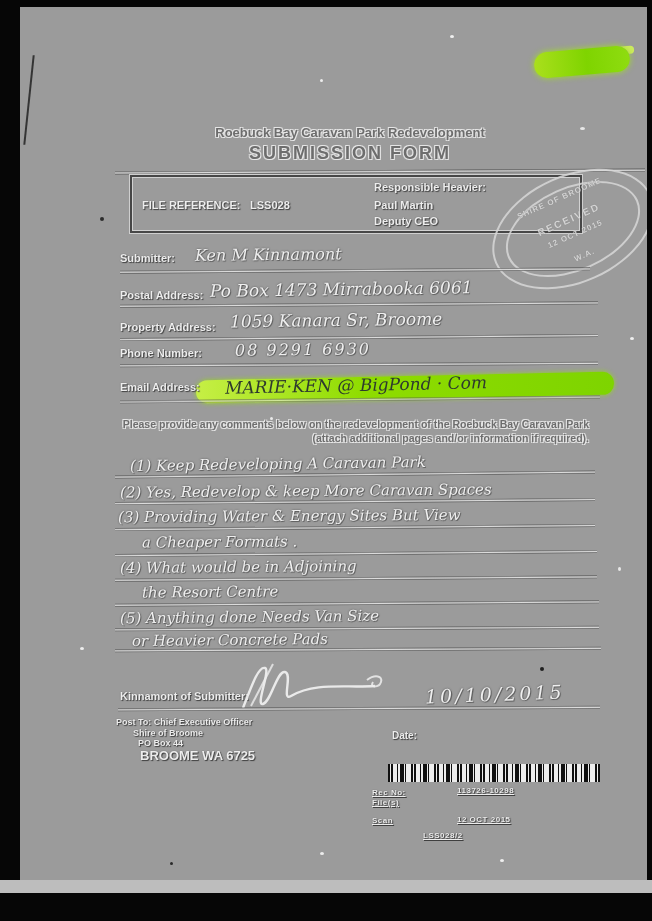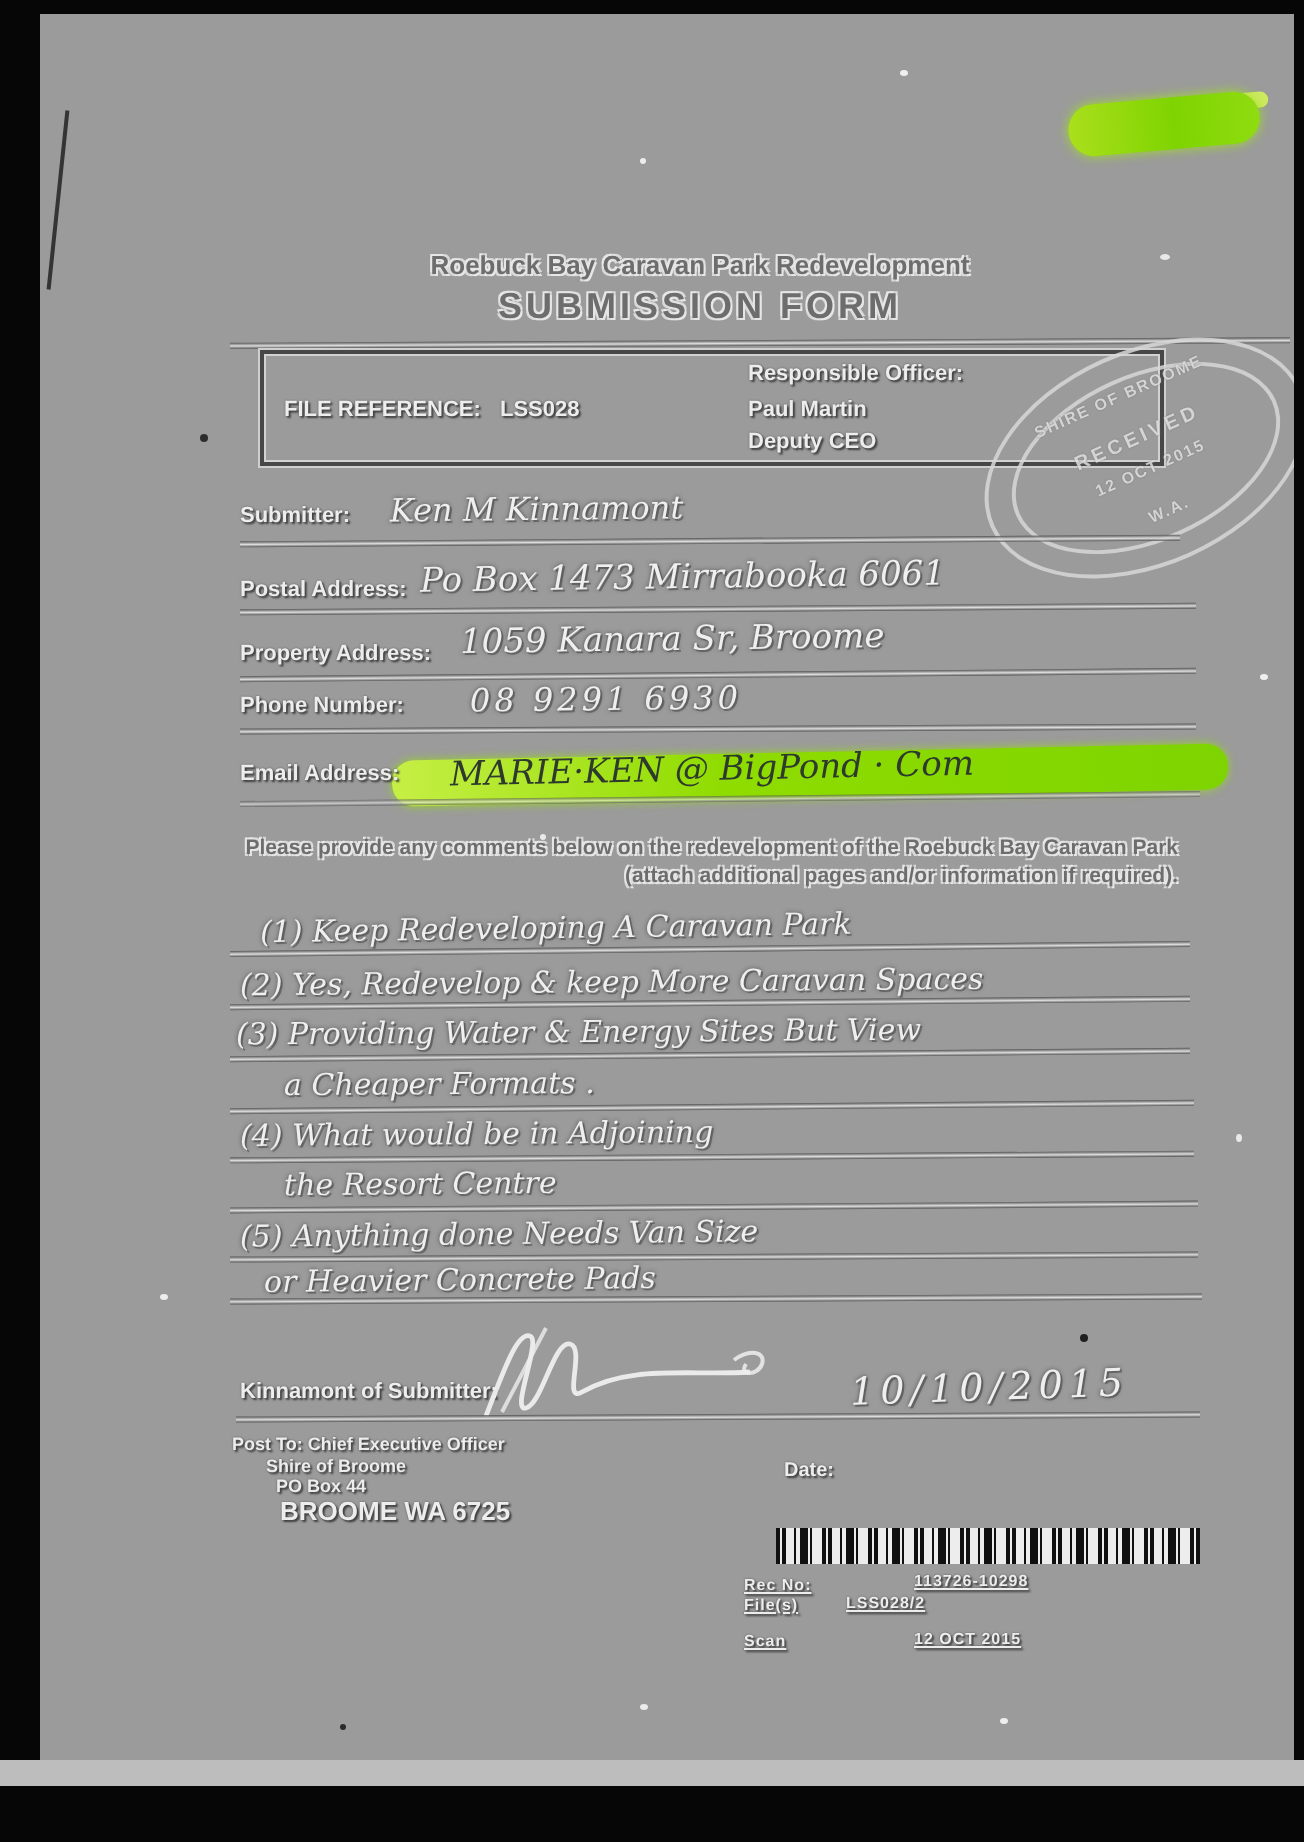--- a/index.html
+++ b/index.html
@@ -42,21 +42,21 @@
     <div class="crease"></div>
 
     <div class="abs emboss-dark" style="left:95px; top:118px; width:470px; text-align:center; font-size:13px;">Roebuck Bay Caravan Park Redevelopment</div>
     <div class="abs emboss-dark" style="left:95px; top:136px; width:470px; text-align:center; font-size:18px; letter-spacing:2px;">SUBMISSION FORM</div>
 
     <div class="rule" style="left:95px; top:163px; width:530px; transform:rotate(-0.3deg);"></div>
 
     <div class="abs" style="left:110px; top:168px; width:452px; height:58px; border:2px solid #474747; box-shadow:0 0 0 1px #d2d2d2 inset, 0 0 0 1px #cfcfcf;">
       <span class="abs emboss-light" style="left:10px; top:22px; font-size:11px;">FILE REFERENCE:</span>
       <span class="abs emboss-light" style="left:118px; top:22px; font-size:11px;">LSS028</span>
-      <span class="abs emboss-light" style="left:242px; top:4px; font-size:11px;">Responsible Officer:</span>
+      <span class="abs emboss-light" style="left:242px; top:4px; font-size:11px;">Responsible Heavier:</span>
       <span class="abs emboss-light" style="left:242px; top:22px; font-size:11px;">Paul Martin</span>
       <span class="abs emboss-light" style="left:242px; top:38px; font-size:11px;">Deputy CEO</span>
     </div>
 
     <div class="stamp-wrap">
       <div class="stamp-ring" style="left:0; top:0; width:170px; height:108px;"></div>
       <div class="stamp-ring" style="left:14px; top:12px; width:142px; height:84px;"></div>
       <div class="stamp-text" style="top:16px; font-size:8px;">SHIRE OF BROOME</div>
       <div class="stamp-text" style="top:38px; font-size:10px; letter-spacing:2px;">RECEIVED</div>
       <div class="stamp-text" style="top:55px; font-size:8px;">12 OCT 2015</div>
@@ -122,21 +122,21 @@
 
     <span class="abs emboss-light" style="left:96px; top:710px; font-size:9px;">Post To: Chief Executive Officer</span>
     <span class="abs emboss-light" style="left:113px; top:721px; font-size:9px;">Shire of Broome</span>
     <span class="abs emboss-light" style="left:118px; top:731px; font-size:9px;">PO Box 44</span>
     <span class="abs emboss-light" style="left:120px; top:741px; font-size:13px;">BROOME  WA  6725</span>
 
     <div class="barcode"></div>
     <span class="abs emboss-light recv" style="left:352px; top:781px;">Rec No:</span>
     <span class="abs emboss-light recv" style="left:437px; top:779px;">113726-10298</span>
     <span class="abs emboss-light recv" style="left:352px; top:791px;">File(s)</span>
-    <span class="abs emboss-light recv" style="left:403px; top:790px;">LSS028/2</span>
+    <span class="abs emboss-light recv" style="left:403px; top:824px;">LSS028/2</span>
     <span class="abs emboss-light recv" style="left:352px; top:809px;">Scan</span>
     <span class="abs emboss-light recv" style="left:437px; top:808px;">12 OCT 2015</span>
 
     <div class="speck" style="left:430px; top:28px; width:4px; height:3px; background:#f0f0f0;"></div>
     <div class="speck" style="left:300px; top:72px; width:3px; height:3px; background:#ededed;"></div>
     <div class="speck" style="left:560px; top:120px; width:5px; height:3px; background:#e8e8e8;"></div>
     <div class="speck" style="left:80px; top:210px; width:4px; height:4px; background:#2c2c2c;"></div>
     <div class="speck" style="left:250px; top:410px; width:3px; height:3px; background:#eaeaea;"></div>
     <div class="speck" style="left:610px; top:330px; width:4px; height:3px; background:#efefef;"></div>
     <div class="speck" style="left:598px; top:560px; width:3px; height:4px; background:#e9e9e9;"></div>

